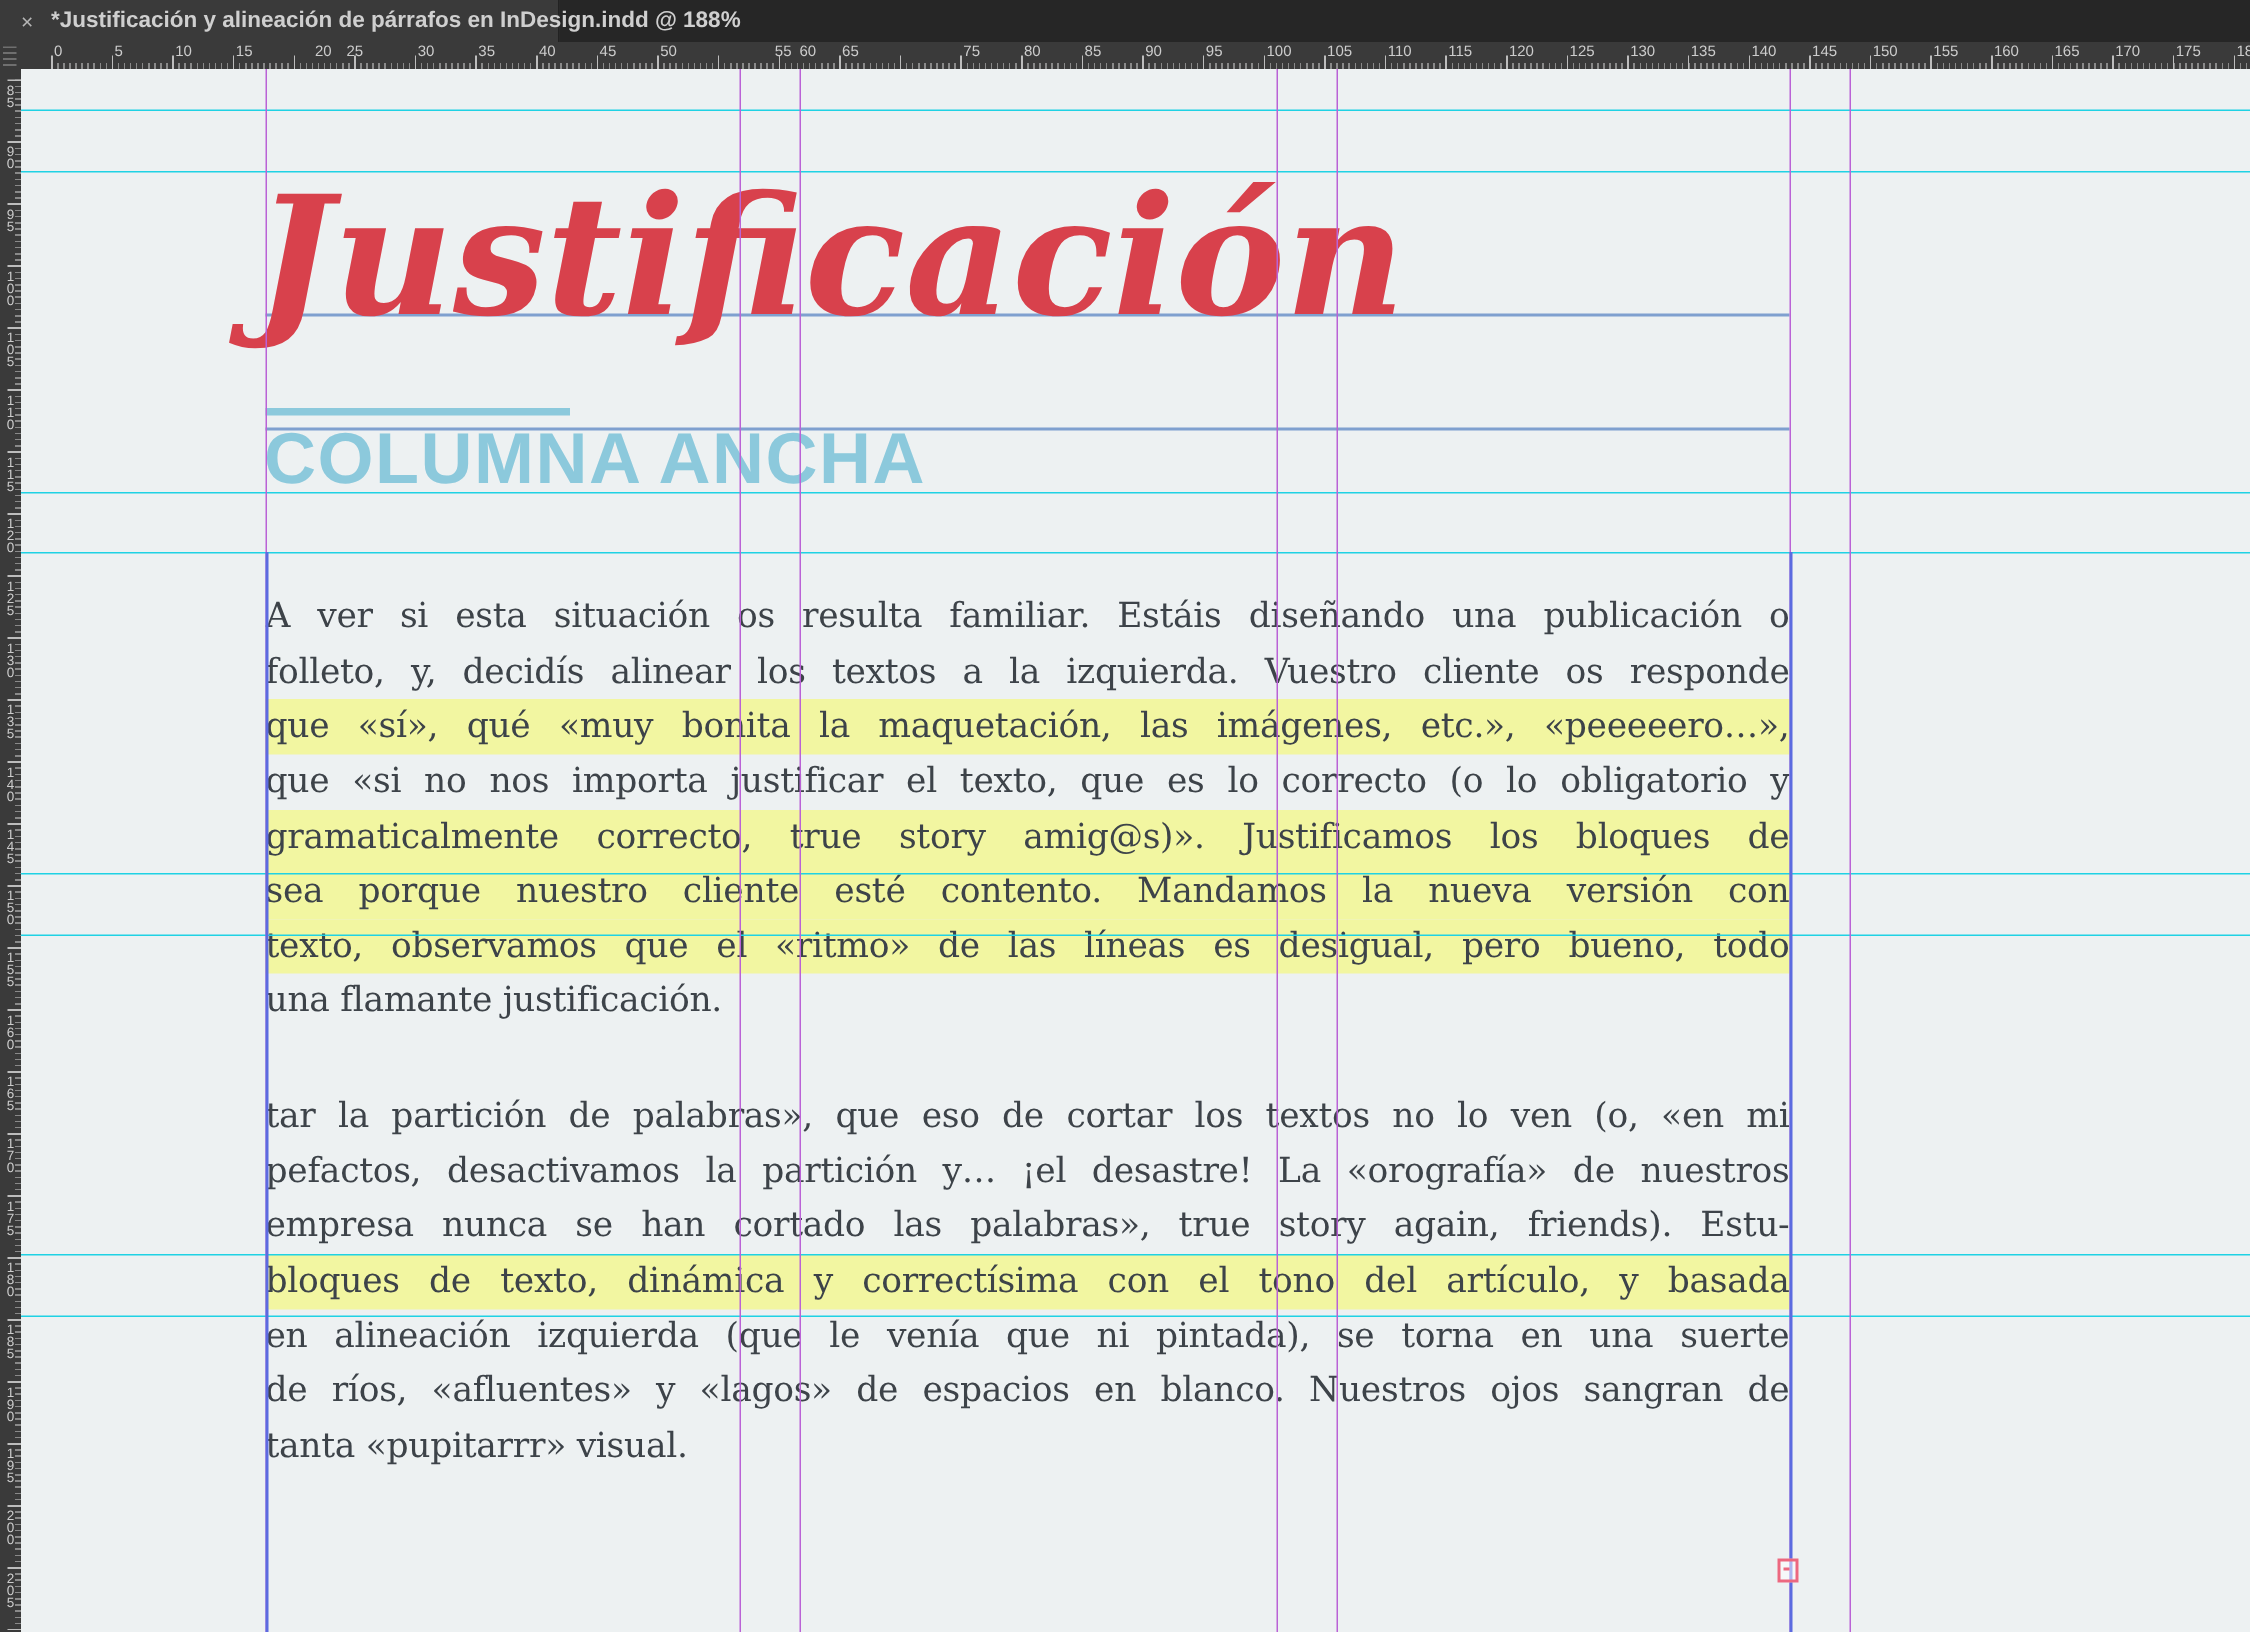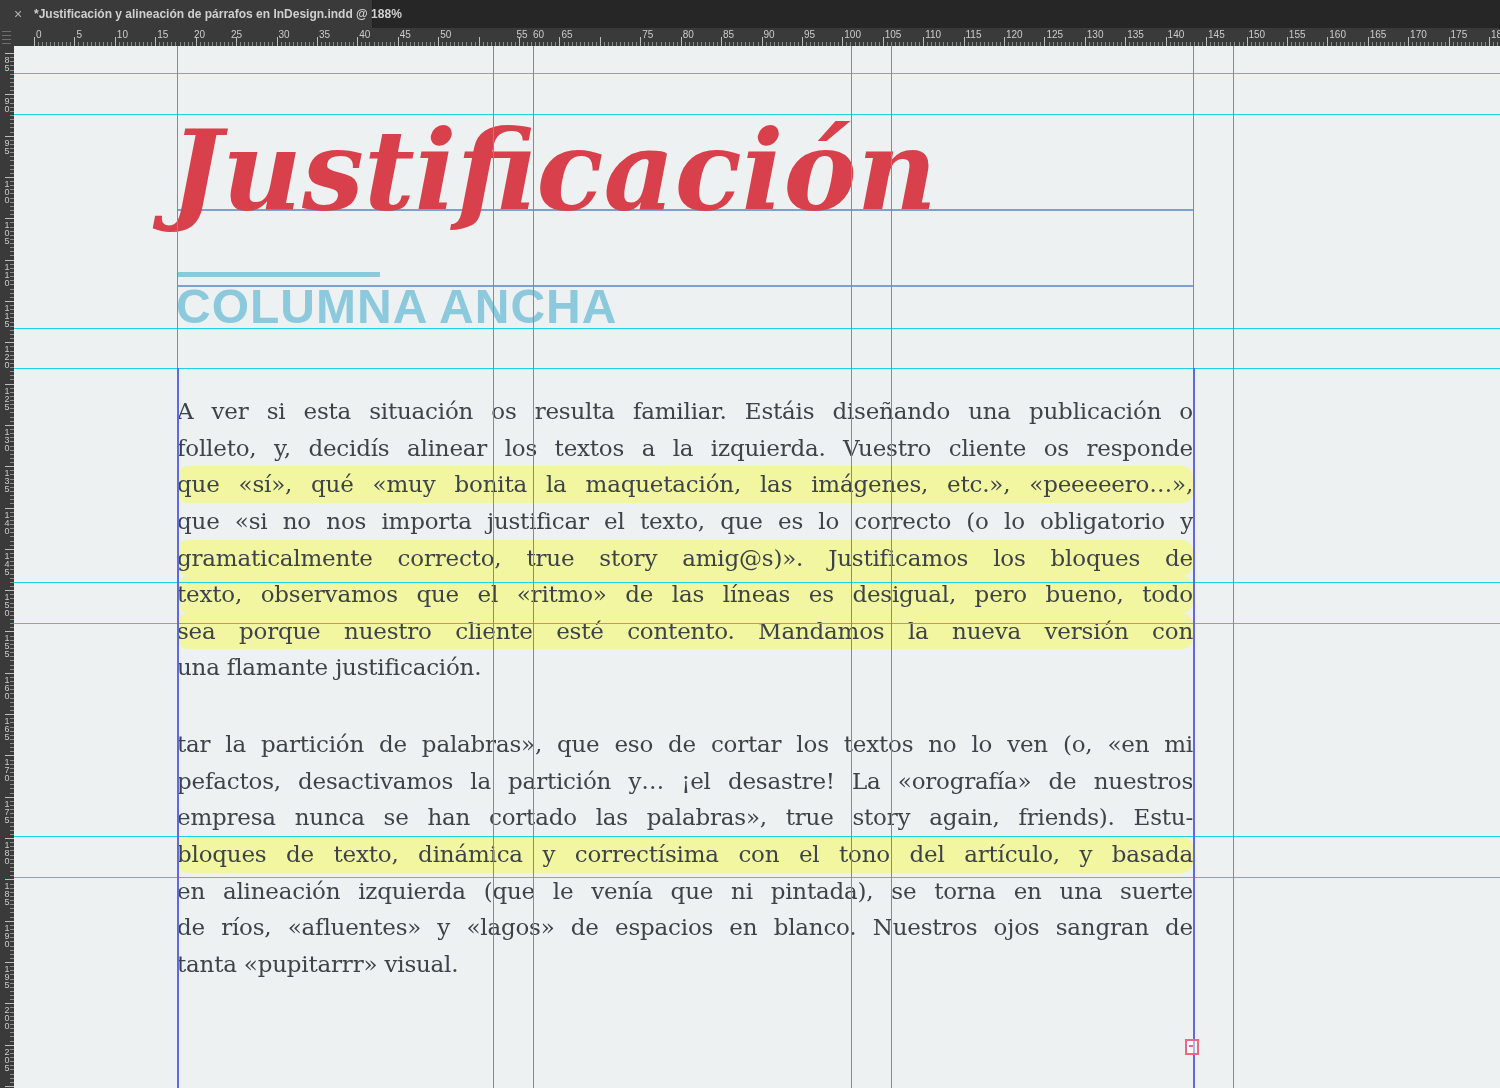--- a/index.html
+++ b/index.html
@@ -4,21 +4,21 @@
 <style>
   html,body{margin:0;padding:0;background:#1f1f1f;}
   #stage{position:relative;width:1500px;height:1088px;overflow:hidden;
          font-family:"Liberation Sans",sans-serif;background:#262626;}
 
   
   #tabbar{position:absolute;left:0;top:0;width:1500px;height:28px;background:#262626;}
   #doc-tab{position:absolute;left:0;top:0;height:28px;width:372px;background:#3a3a3a;
            border-right:1px solid #222;}
   #tab-close{position:absolute;left:14px;top:0;line-height:28px;font-size:14px;color:#b5b5b5;cursor:default;}
-  #tab-title{position:absolute;left:34px;top:0;line-height:28px;font-size:12px;font-weight:bold;color:#cfcfcf;white-space:nowrap;}
+  #tab-title{position:absolute;left:34px;top:0;line-height:28px;font-size:15px;font-weight:bold;color:#cfcfcf;white-space:nowrap;}
 
   
   #h-ruler{position:absolute;left:14px;top:28px;width:1486px;height:18px;background:#3a3a3a;
            border-bottom:1px solid #232323;overflow:hidden;}
   .h-ticks-minor{position:absolute;left:20px;right:0;bottom:0;height:4px;
       background:repeating-linear-gradient(to right,#8a8a8a 0 1px,transparent 1px 4.042px);}
   .h-ticks-major{position:absolute;left:20px;right:0;bottom:0;height:9px;
       background:repeating-linear-gradient(to right,#bdbdbd 0 1px,transparent 1px 40.417px);}
   .h-label{position:absolute;top:1px;font-size:10px;color:#cccccc;}
 
@@ -50,21 +50,21 @@
 
   #heading-bar{position:absolute;left:163px;top:226px;width:203px;height:5px;background:#8cc9dc;z-index:10;}
   #doc-heading{position:absolute;left:162px;top:236px;font-size:48px;line-height:50px;font-weight:bold;
       letter-spacing:1px;color:#8cc9dc;white-space:nowrap;z-index:10;}
 
   .para{position:absolute;left:163px;width:1016px;z-index:10;
       font-family:"DejaVu Serif","Liberation Serif",serif;font-size:23px;line-height:36.65px;
       letter-spacing:-0.2px;color:#3d4349;}
   .line{height:36.65px;overflow:hidden;text-align:justify;text-align-last:justify;}
   .line.nojust{text-align:left;text-align-last:left;}
-  .line.hl{background:#f2f6a1;border-radius:11px;}
+  .line.hl{background:#f2f6a1;}
 
   #overset-marker{position:absolute;left:1171px;top:993px;width:10px;height:12px;
       border:2px solid #ec6880;z-index:50;background:rgba(255,255,255,.5);}
   #overset-marker::after{content:"";position:absolute;left:2px;top:4px;width:4px;height:2px;background:#ec6880;}
 </style>
 </head>
 <body>
 
 <div id="stage">
 
@@ -77,21 +77,21 @@
 
   <div id="ruler-corner"></div>
 
   <div id="h-ruler">
     <div class="h-ticks-minor"></div>
     <div class="h-ticks-major"></div>
   <div class="h-label" style="left: 22px;">0</div>
       <div class="h-label" style="left: 62.415px;">5</div>
       <div class="h-label" style="left: 102.83px;">10</div>
       <div class="h-label" style="left: 143.245px;">15</div>
-      <div class="h-label" style="left: 180px;">20</div>
+      <div class="h-label" style="left: 196px;">20</div>
       <div class="h-label" style="left: 217px;">25</div>
       <div class="h-label" style="left: 264.49px;">30</div>
       <div class="h-label" style="left: 304.905px;">35</div>
       <div class="h-label" style="left: 345.32px;">40</div>
       <div class="h-label" style="left: 385.735px;">45</div>
       <div class="h-label" style="left: 426.15px;">50</div>
       <div class="h-label" style="left: 466.565px; padding-left: 36px;">55</div>
       <div class="h-label" style="left: 506.98px; padding-left: 12px;">60</div>
       <div class="h-label" style="left: 547.395px;">65</div>
       <div class="h-label" style="left: 587.81px; margin-top: 22px;">70</div>
@@ -159,22 +159,22 @@
     <div id="heading-bar"></div>
     <div id="doc-heading">COLUMNA ANCHA</div>
 
     <div id="paragraphs">
         <div class="para" style="top: 347px;">
           <div class="line">A ver si esta situación os resulta familiar. Estáis diseñando una publicación o</div>
           <div class="line">folleto, y, decidís alinear los textos a la izquierda. Vuestro cliente os responde</div>
           <div class="line hl">que «sí», qué «muy bonita la maquetación, las imágenes, etc.», «peeeeero…»,</div>
           <div class="line">que «si no nos importa justificar el texto, que es lo correcto (o lo obligatorio y</div>
           <div class="line hl">gramaticalmente correcto, true story amig@s)». Justificamos los bloques de</div>
+          <div class="line hl">sea porque nuestro cliente esté contento. Mandamos la nueva versión con</div>
           <div class="line hl">texto, observamos que el «ritmo» de las líneas es desigual, pero bueno, todo</div>
-          <div class="line hl">sea porque nuestro cliente esté contento. Mandamos la nueva versión con</div>
           <div class="line nojust">una flamante justificación.</div>
         </div>
         <div class="para" style="top: 680px;">
           <div class="line">tar la partición de palabras», que eso de cortar los textos no lo ven (o, «en mi</div>
           <div class="line">pefactos, desactivamos la partición y… ¡el desastre! La «orografía» de nuestros</div>
           <div class="line">empresa nunca se han cortado las palabras», true story again, friends). Estu-</div>
           <div class="line hl">bloques de texto, dinámica y correctísima con el tono del artículo, y basada</div>
           <div class="line">en alineación izquierda (que le venía que ni pintada), se torna en una suerte</div>
           <div class="line">de ríos, «afluentes» y «lagos» de espacios en blanco. Nuestros ojos sangran de</div>
           <div class="line nojust">tanta «pupitarrr» visual.</div>

